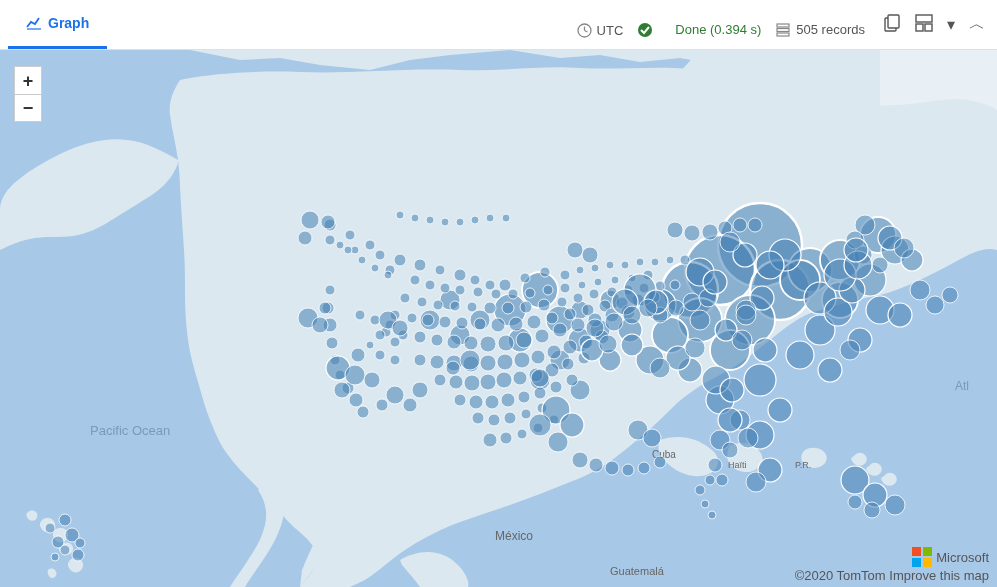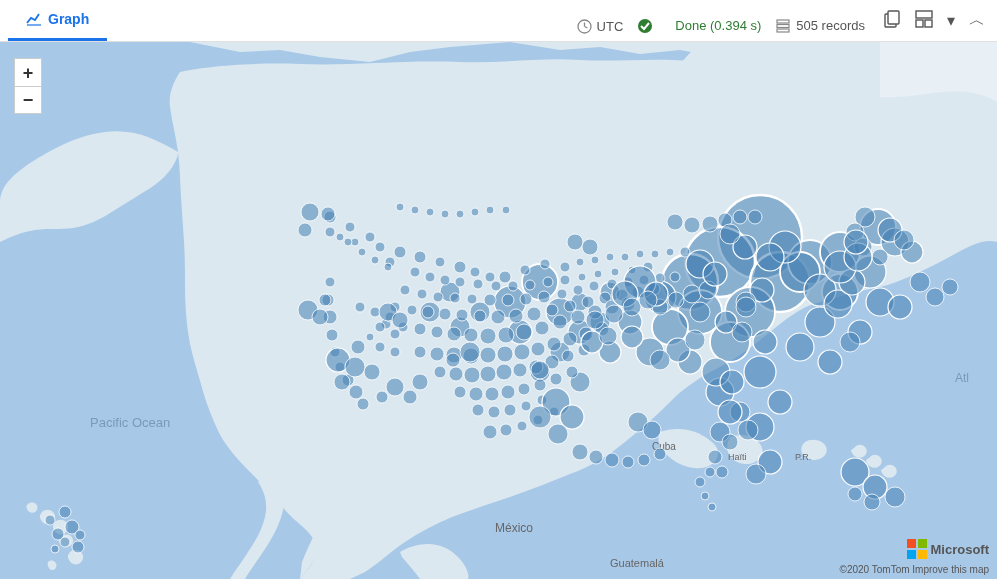--- a/index.html
+++ b/index.html
@@ -2,21 +2,21 @@
 <html><head>
   <meta charset="utf-8">
   <style>
     * { margin: 0; padding: 0; box-sizing: border-box; }
     body { width: 997px; height: 587px; overflow: hidden; font-family: 'Segoe UI', Arial, sans-serif; font-size: 14px; background: #fff; }
 
     
     #header {
       display: flex;
       align-items: center;
-      height: 42px;
+      height: 50px;
       border-bottom: 1px solid #e0e0e0;
       background: #fff;
       padding: 0 8px;
       position: relative;
       z-index: 10;
     }
     .tab {
       display: flex;
       align-items: center;
       gap: 6px;
@@ -97,38 +97,38 @@
       cursor: pointer;
       font-size: 18px; font-weight: bold; color: #333;
       line-height: 1;
     }
     .map-btn:first-child { border-bottom: none; }
 
     
     .tomtom-credit {
       position: absolute;
       bottom: 4px; right: 8px;
-      font-size: 10px; color: #555;
+      font-size: 13px; color: #555;
       z-index: 5;
     }
     .microsoft-logo {
       position: absolute;
       bottom: 20px; right: 8px;
       z-index: 5;
       display: flex; align-items: center;
     }
     .ms-grid {
       display: grid; grid-template-columns: 1fr 1fr; gap: 2px;
       width: 20px; height: 20px;
     }
     .ms-q1 { background: #f25022; }
     .ms-q2 { background: #7fba00; }
     .ms-q3 { background: #00a4ef; }
     .ms-q4 { background: #ffb900; }
-    .ms-text { font-size: 13px; color: #555; margin-left: 4px; font-weight: 700; }
+    .ms-text { font-size: 13px; color: #555; margin-left: 4px; font-weight: 400; }
 
     
     #bubbles-svg {
       position: absolute;
       top: 0; left: 0;
       width: 100%; height: 100%;
       z-index: 4;
     }
   </style>
 </head>

